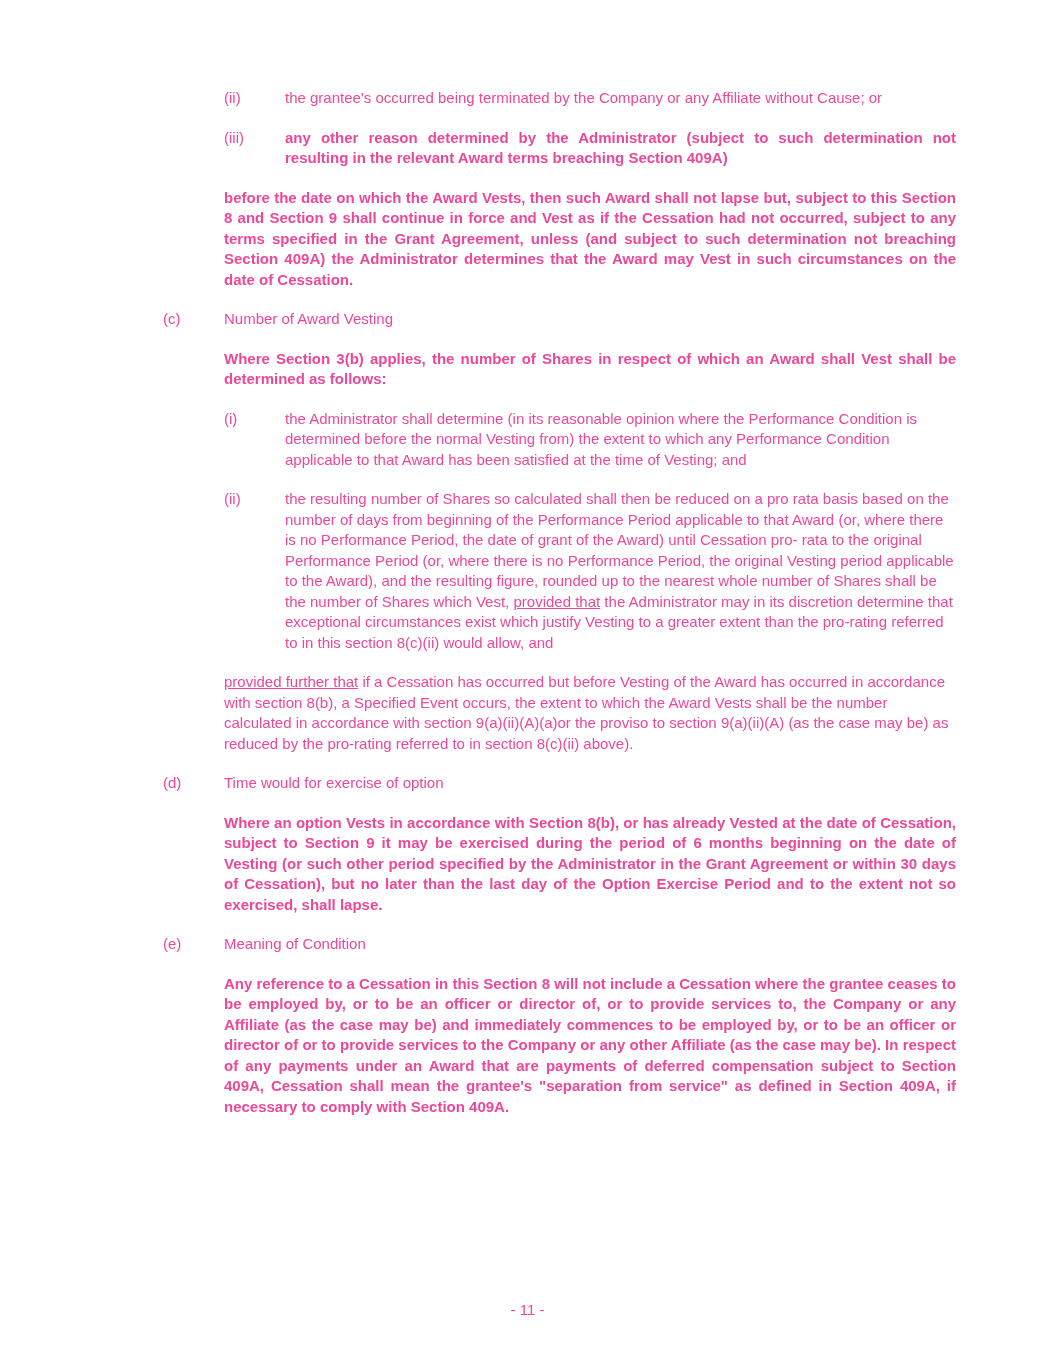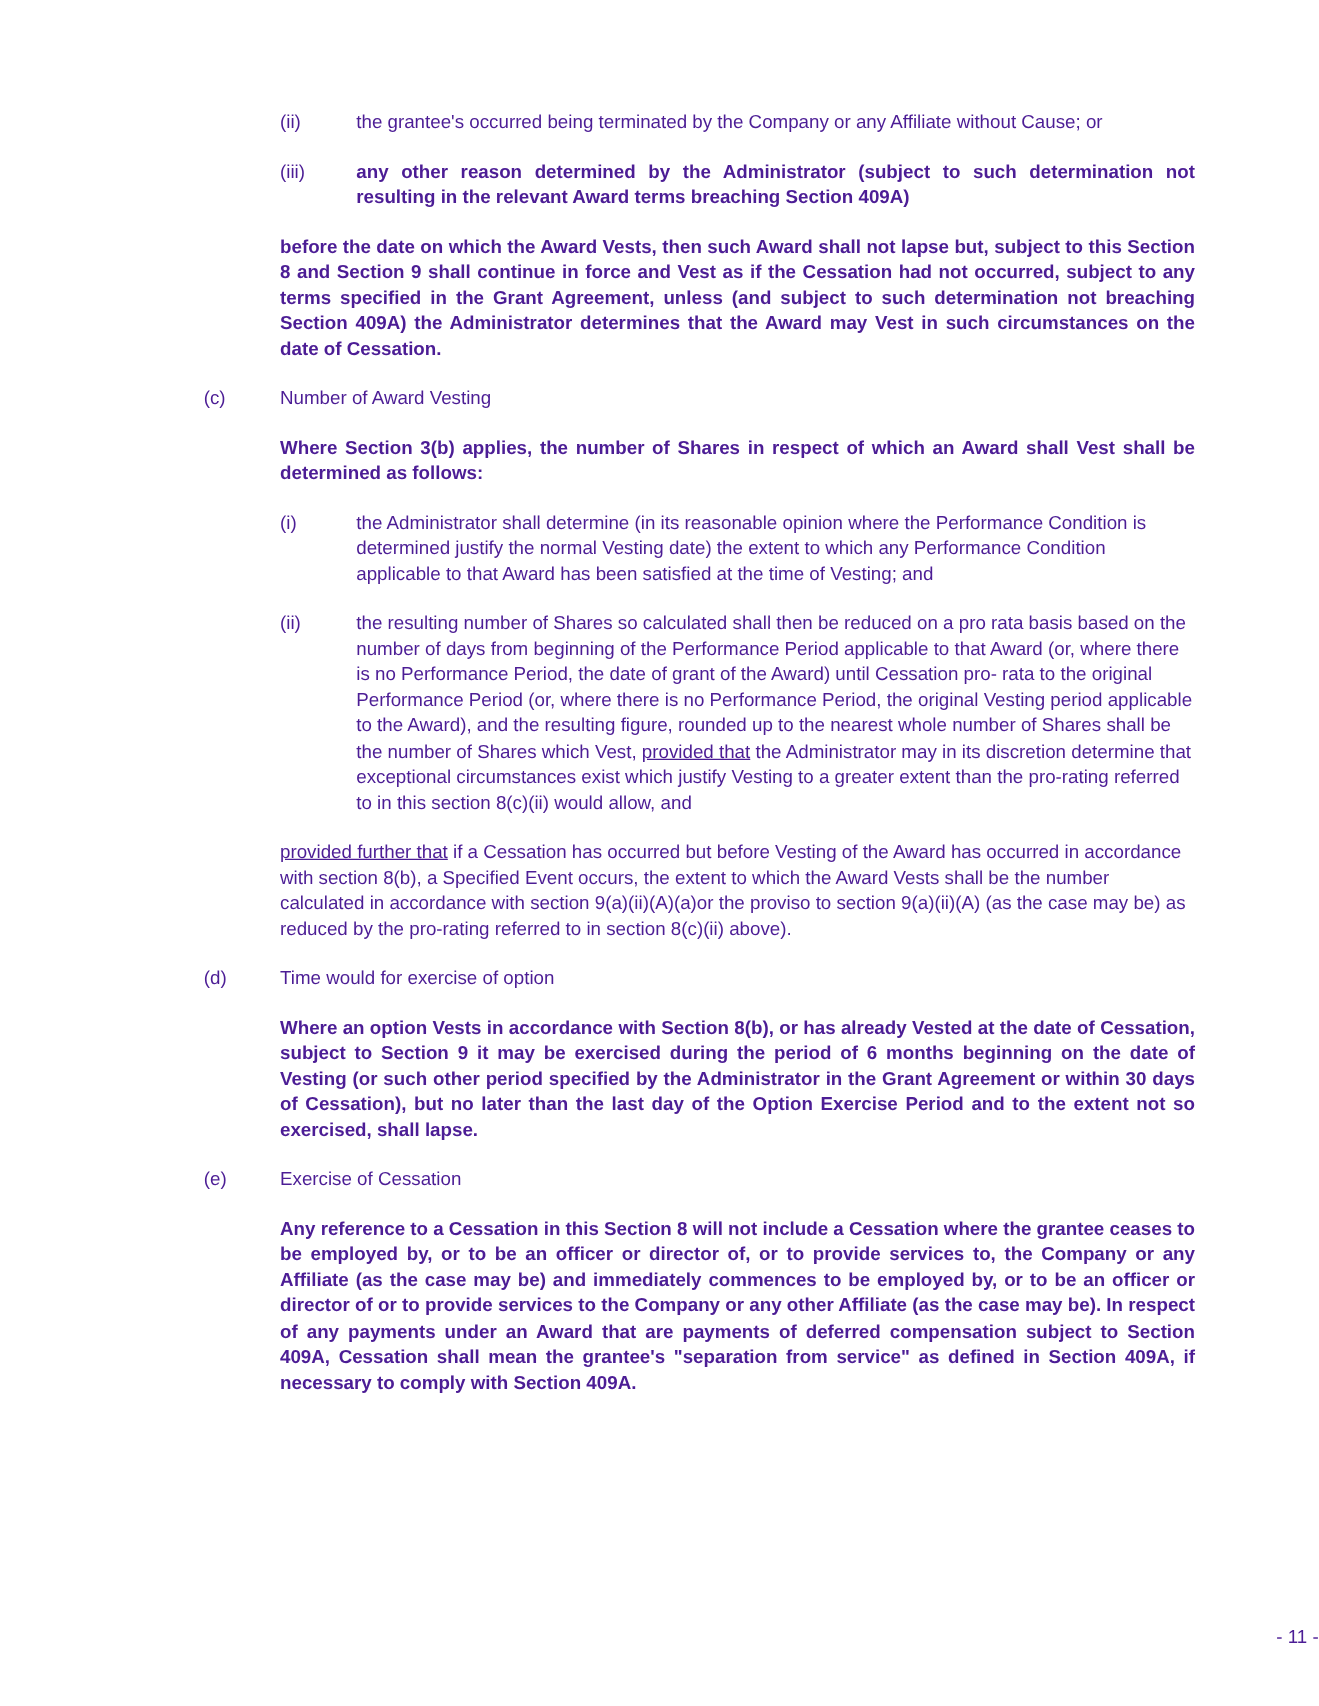--- a/index.html
+++ b/index.html
@@ -8,21 +8,21 @@
     background: #ffffff;
   }
   .page {
     position: relative;
     width: 1055px;
     height: 1365px;
     background: #ffffff;
     font-family: "Liberation Sans", sans-serif;
     font-size: 15px;
     line-height: 20.5px;
-    color: #4c1d95;
+    color: #ec4899;
     overflow: hidden;
   }
   .content {
     position: absolute;
     top: 88px;
     left: 163px;
     width: 793px; 
   }
   .row {
     display: flex;
@@ -45,21 +45,21 @@
     font-weight: bold;
   }
   .u {
     text-decoration: underline;
   }
   .footer {
     position: absolute;
     top: 1300px;
     left: 0;
     right: 0;
-    text-align: right;
+    text-align: center;
   }
 </style>
 </head>
 <body>
 
 <div class="page">
   <div class="content">
 
     <div class="row subrow">
       <span class="lbl">(ii)</span>
@@ -75,40 +75,40 @@
 
     <div class="row">
       <span class="lbl">(c)</span>
       <div class="txt">Number of Award Vesting</div>
     </div>
 
     <p class="para just">Where Section 3(b) applies, the number of Shares in respect of which an Award shall Vest shall be determined as follows:</p>
 
     <div class="row subrow">
       <span class="lbl">(i)</span>
-      <div class="txt">the Administrator shall determine (in its reasonable opinion where the Performance Condition is determined justify the normal Vesting date) the extent to which any Performance Condition applicable to that Award has been satisfied at the time of Vesting; and</div>
+      <div class="txt">the Administrator shall determine (in its reasonable opinion where the Performance Condition is determined before the normal Vesting from) the extent to which any Performance Condition applicable to that Award has been satisfied at the time of Vesting; and</div>
     </div>
 
     <div class="row subrow">
       <span class="lbl">(ii)</span>
       <div class="txt"><span>the resulting number of Shares so calculated shall then be reduced on a pro rata basis based on the number of days from beginning of the Performance Period applicable to that Award (or, where there is no Performance Period, the date of grant of the Award) until Cessation pro- rata to the original Performance Period (or, where there is no Performance Period, the original Vesting period applicable to the Award), and the resulting figure, rounded up to the nearest whole number of Shares shall be the number of Shares which Vest,  </span><span class="u">provided that</span><span> the Administrator may in its discretion determine that exceptional circumstances exist which justify Vesting to a greater extent than the pro-rating referred to in this section 8(c)(ii) would allow, and</span></div>
     </div>
 
     <p class="para"><span class="u">provided further that</span><span> if a Cessation has occurred but before Vesting of the Award has occurred in accordance with section 8(b), a Specified Event occurs, the extent to which the Award Vests shall be the number calculated in accordance with section 9(a)(ii)(A)(a)or the proviso to section 9(a)(ii)(A) (as the case may be) as reduced by the pro-rating referred to in section 8(c)(ii) above).</span></p>
 
     <div class="row">
       <span class="lbl">(d)</span>
       <div class="txt">Time would for exercise of option</div>
     </div>
 
     <p class="para just">Where an option Vests in accordance with Section 8(b), or has already Vested at the date of Cessation, subject to Section 9 it may be exercised during the period of 6 months beginning on the date of Vesting (or such other period specified by the Administrator in the Grant Agreement or within 30 days of Cessation), but no later than the last day of the Option Exercise Period and to the extent not so exercised, shall lapse.</p>
 
     <div class="row">
       <span class="lbl">(e)</span>
-      <div class="txt">Exercise of Cessation</div>
+      <div class="txt">Meaning of Condition</div>
     </div>
 
     <p class="para just">Any reference to a Cessation in this Section 8 will not include a Cessation where the grantee ceases to be employed by, or to be an officer or director of, or to provide services to, the Company or any Affiliate (as the case may be) and immediately commences to be employed by, or to be an officer or director of or to provide services to  the Company or any other Affiliate (as the case may be).  In respect of any payments under an Award that are payments of deferred compensation subject to Section 409A, Cessation shall mean the grantee's "separation from service" as defined in Section 409A, if necessary to comply with Section 409A.</p>
 
   </div>
 
   <div class="footer">- 11 -</div>
 </div>
 
 </body></html>

